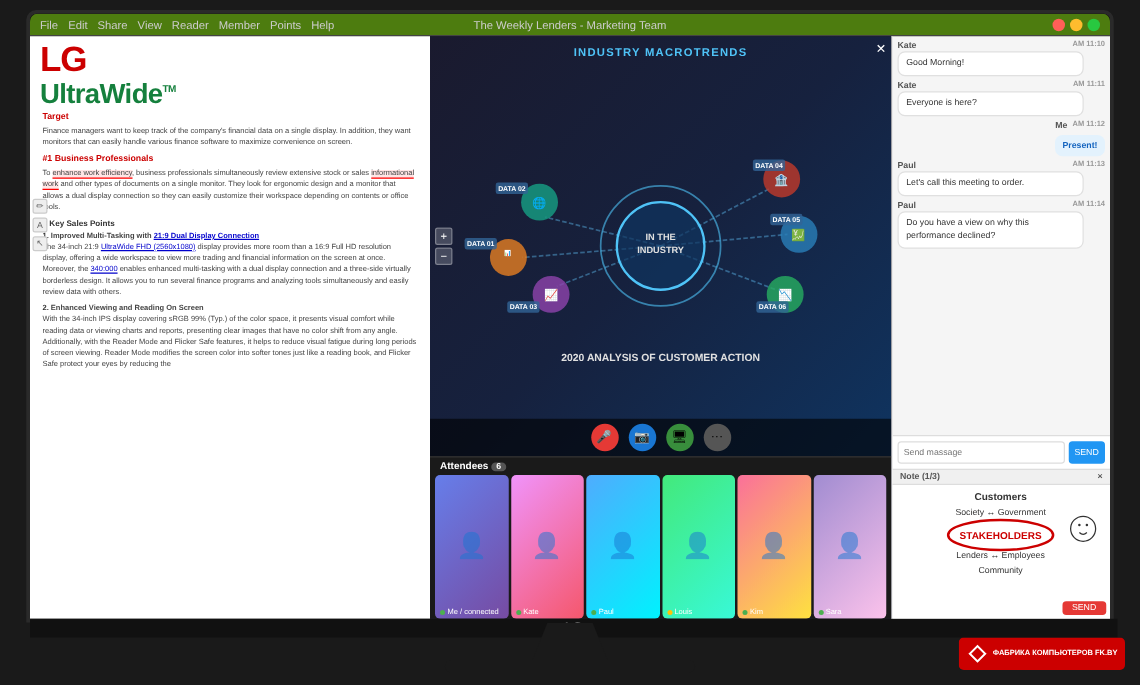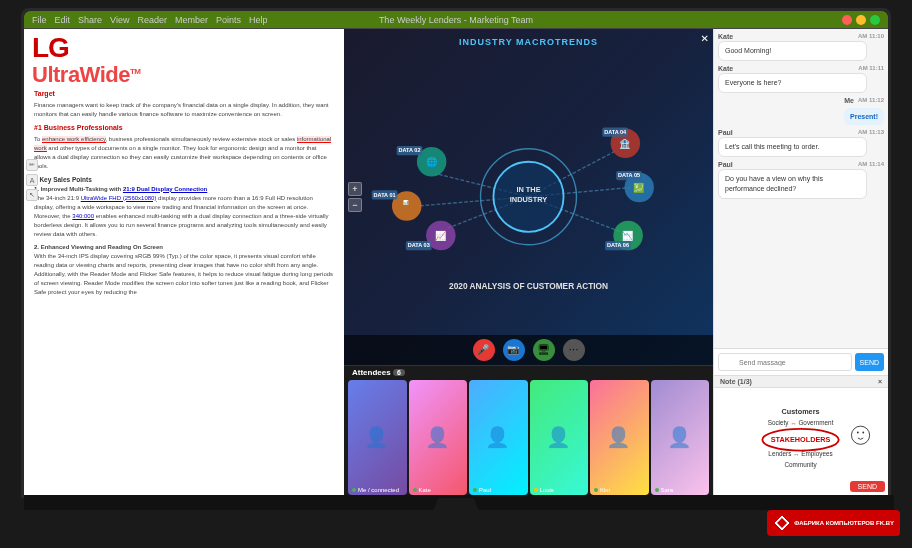--- a/index.html
+++ b/index.html
@@ -94,21 +94,21 @@
     .lg-logo {
       font-size: 28px;
       font-weight: 900;
       color: #cc0000;
       letter-spacing: -1px;
       line-height: 1;
     }
     .lg-ultrawide {
       font-size: 22px;
       font-weight: 900;
-      color: #ef4444;
+      color: #15803d;
       letter-spacing: -0.5px;
     }
     .lg-tm {
       font-size: 8px;
       vertical-align: super;
     }
 
     .doc-content {
       padding: 8px 10px;
       padding-top: 60px;
@@ -361,21 +361,21 @@
       gap: 3px;
       border-top: 1px solid #ddd;
       background: #fff;
     }
     .chat-input {
       flex: 1;
       height: 18px;
       border: 1px solid #ddd;
       border-radius: 3px;
       font-size: 7px;
-      padding: 2px 20px;
+      padding: 2px 4px;
       color: #999;
     }
     .send-btn {
       background: #2196f3;
       color: #fff;
       border: none;
       border-radius: 3px;
       font-size: 7px;
       padding: 2px 5px;
       cursor: pointer;
@@ -394,21 +394,21 @@
       padding: 2px 6px;
       font-size: 7px;
       font-weight: bold;
       color: #555;
       display: flex;
       justify-content: space-between;
       border-bottom: 1px solid #ddd;
     }
     .notes-content {
       flex: 1;
-      padding: 12px;
+      padding: 0;
       position: relative;
       overflow: hidden;
     }
     .notes-send-btn {
       background: #e53935;
       color: #fff;
       border: none;
       margin: 3px;
       padding: 2px 8px;
       border-radius: 3px;

